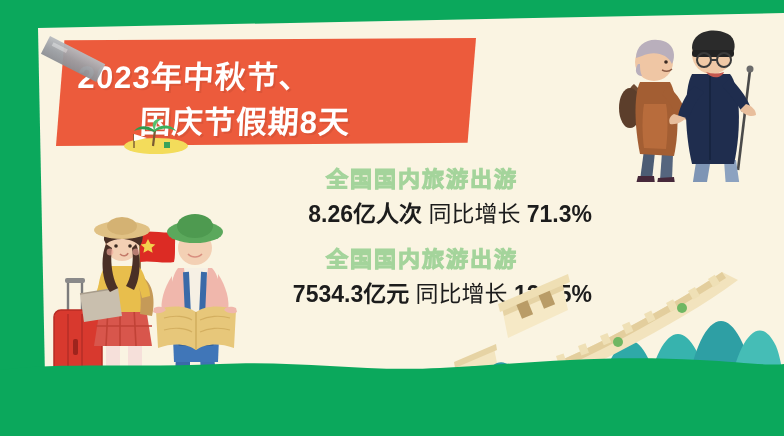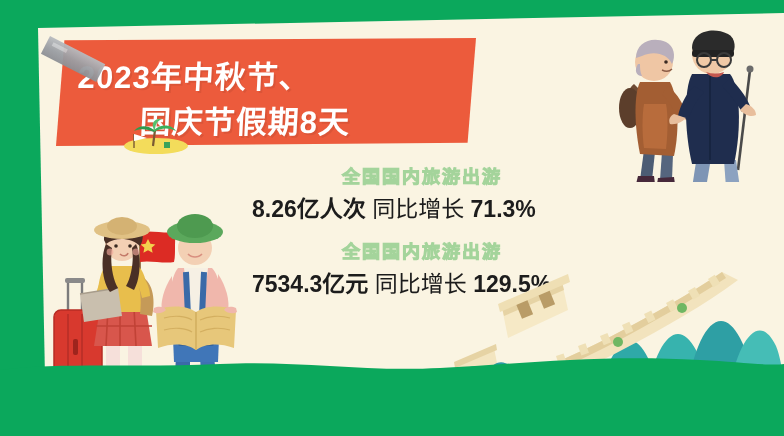--- a/index.html
+++ b/index.html
@@ -61,29 +61,29 @@
     content:"";position:absolute;left:6px;top:4px;width:16px;height:4px;
     background:rgba(255,255,255,.35);
   }
 
   
   .island{position:absolute;left:106px;top:118px;width:84px;height:36px;}
 
   
   .stats{position:absolute;left:252px;top:166px;width:340px;}
   .stat-head{
-    font-size:18px;font-weight:bold;letter-spacing:2px;
+    font-size:22px;font-weight:bold;letter-spacing:2px;
     color:#C5E6BE;
     -webkit-text-stroke:1px #A4D49B;
     text-align:center;
     line-height:1.25;
     font-family:"Liberation Sans","DejaVu Sans",sans-serif;
   }
   .stat-row{
-    margin-top:6px;text-align:left;white-space:nowrap;
+    margin-top:6px;text-align:right;white-space:nowrap;
     color:#1C1C1C;font-size:23px;line-height:1.3;
   }
   .stat-row .big{font-weight:bold;}
   .stat-row .lbl{font-weight:normal;}
   .stat-row .pct{font-weight:bold;}
   .gap{height:17px;}
 
   .source{
     position:absolute;left:318px;top:366px;
     font-size:13px;color:#3A3A3A;letter-spacing:1px;

